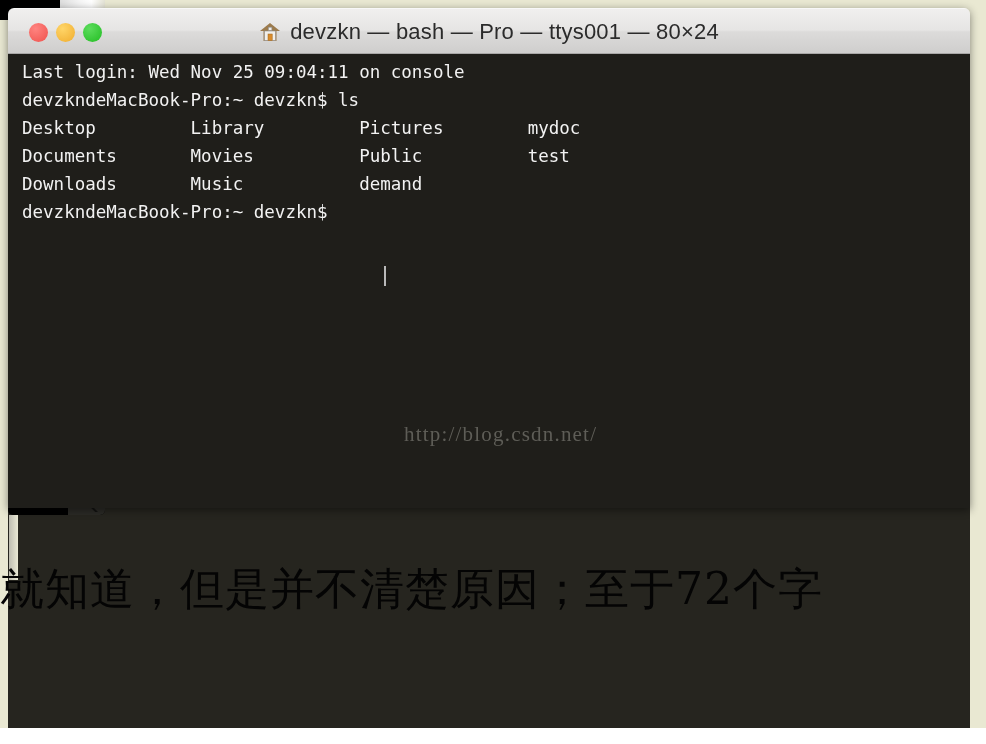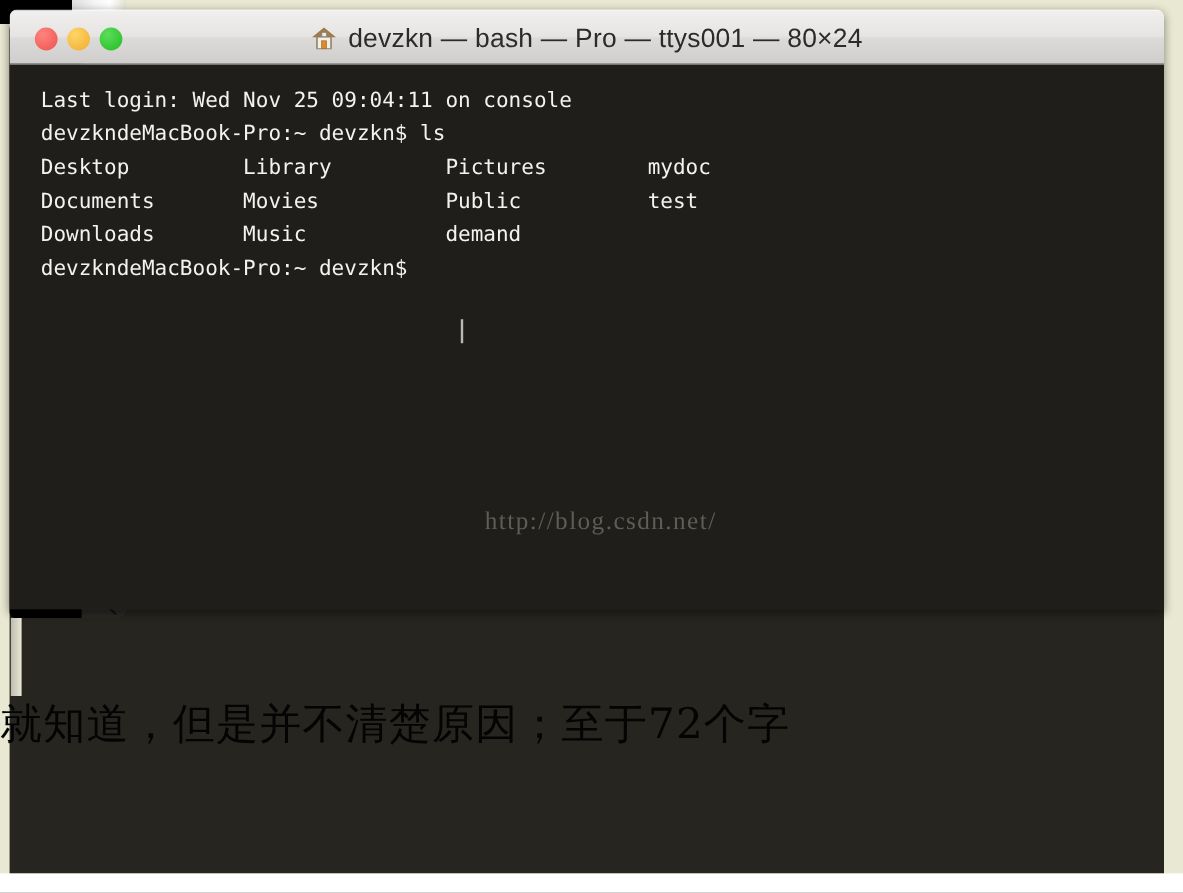--- a/index.html
+++ b/index.html
@@ -159,21 +159,21 @@
 
   .term-body {
     position: relative;
     height: 454px;
     background: #1f1e1a;
   }
   .term-text {
     position: absolute;
     left: 14px;
     top: 4px;
-    margin: 12px;
+    margin: 0;
     font-family: "DejaVu Sans Mono", monospace;
     font-size: 17.5px;
     line-height: 28px;
     color: #f2f2f2;
     white-space: pre;
     letter-spacing: 0px;
   }
   .cursor {
     display: inline-block;
     width: 2px;
@@ -191,23 +191,23 @@
     font-size: 21px;
     letter-spacing: 1.2px;
     color: #5e5d57;
     white-space: nowrap;
   }
 
   
   .page-caption {
     position: absolute;
     left: 0px;
-    top: 580px;
+    top: 560px;
     font-family: "DejaVu Serif", serif;
-    font-size: 35px;
+    font-size: 44px;
     color: #040404;
     white-space: nowrap;
     letter-spacing: 1px;
   }
   .caption-scroll {
     position: absolute;
     left: 9px;
     top: 515px;
     width: 9px;
     height: 65px;

